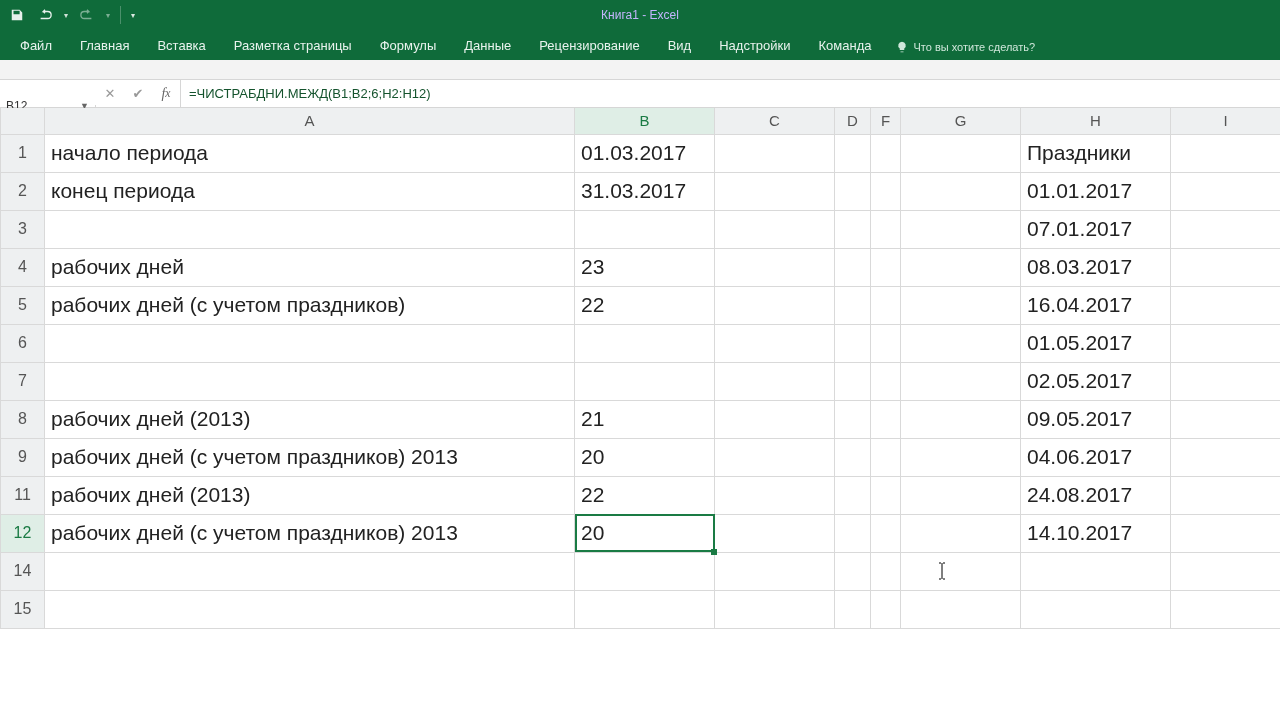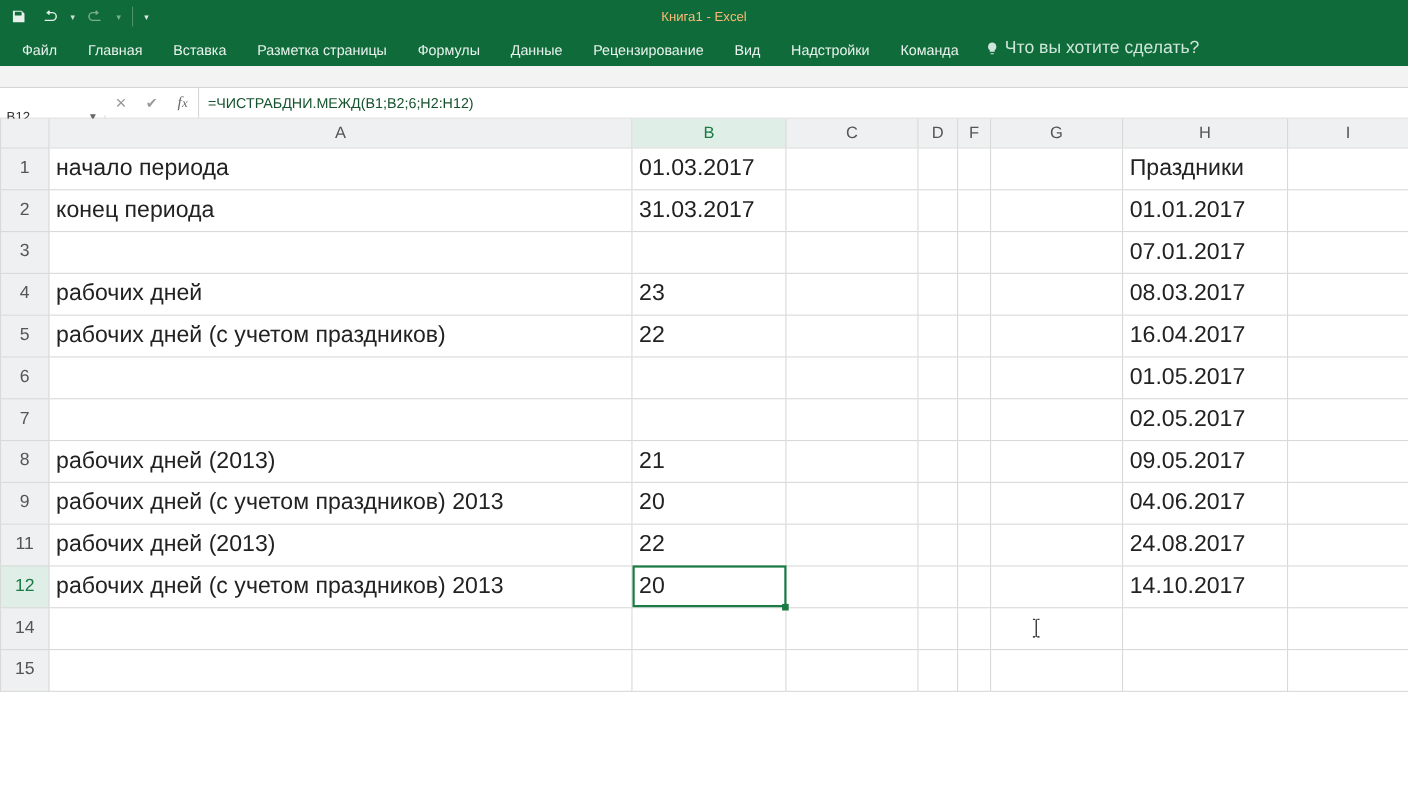--- a/index.html
+++ b/index.html
@@ -1,24 +1,24 @@
 <!DOCTYPE html>
 <html><head>
 <meta charset="utf-8">
 <style>
   * { box-sizing: border-box; margin: 0; padding: 0; }
   body { font-family: "Segoe UI", Arial, sans-serif; font-size: 13px; background: #fff; width: 1280px; height: 720px; overflow: hidden; user-select: none; }
   .titlebar { background: #0f6b3a; height: 30px; display: flex; align-items: center; color: #fff; position: relative; }
   .qat { display: flex; align-items: center; gap: 10px; padding-left: 8px; }
   .qat-item { width: 18px; height: 18px; display: flex; align-items: center; justify-content: center; opacity: .9; }
   .qat-sep { width: 1px; height: 18px; background: rgba(255,255,255,.25); }
-  .app-title { position: absolute; width: 100%; text-align: center; font-size: 12px; color: #fdba74; pointer-events: none; }
+  .app-title { position: absolute; width: 100%; text-align: center; font-size: 12px; color: #c4b5fd; pointer-events: none; }
   .ribbon-tabs { background: #0f6b3a; height: 30px; display: flex; align-items: flex-end; padding: 0 6px; gap: 0; color: #e9f3ee; font-size: 13px; }
   .ribbon-tab { padding: 6px 14px 7px; cursor: pointer; margin-top: 32px; }
-  .tellme { display: flex; align-items: center; gap: 6px; padding: 6px 10px 7px; color: #cfe7da; font-size: 16px; }
+  .tellme { display: flex; gap: 6px; padding: 6px 10px 7px; color: #cfe7da; font-size: 11px; }
   .tellme .bulb { width: 12px; height: 12px; }
   .ribbon-body { height: 20px; background: #f3f3f3; border-bottom: 1px solid #d6d6d6; }
   .formula-bar { height: 28px; display: flex; align-items: stretch; border-bottom: 1px solid #d6d6d6; background: #fff; }
   .name-box { width: 96px; display: flex; align-items: center; border-right: 1px solid #d6d6d6; padding: 0 6px; font-size: 12px; color: #333; justify-content: space-between; margin-top: 25px; }
   .name-box .dd { font-size: 9px; color: #666; }
   .fb-btns { display: flex; align-items: center; border-right: 1px solid #d6d6d6; }
   .fb-btn { width: 28px; display: flex; align-items: center; justify-content: center; color: #888; font-size: 13px; }
   .fb-btn.cancel { color: #999; }
   .fb-btn.enter { color: #999; }
   .fb-btn.fx { font-style: italic; font-family: "Times New Roman", serif; color: #666; font-size: 14px; }

